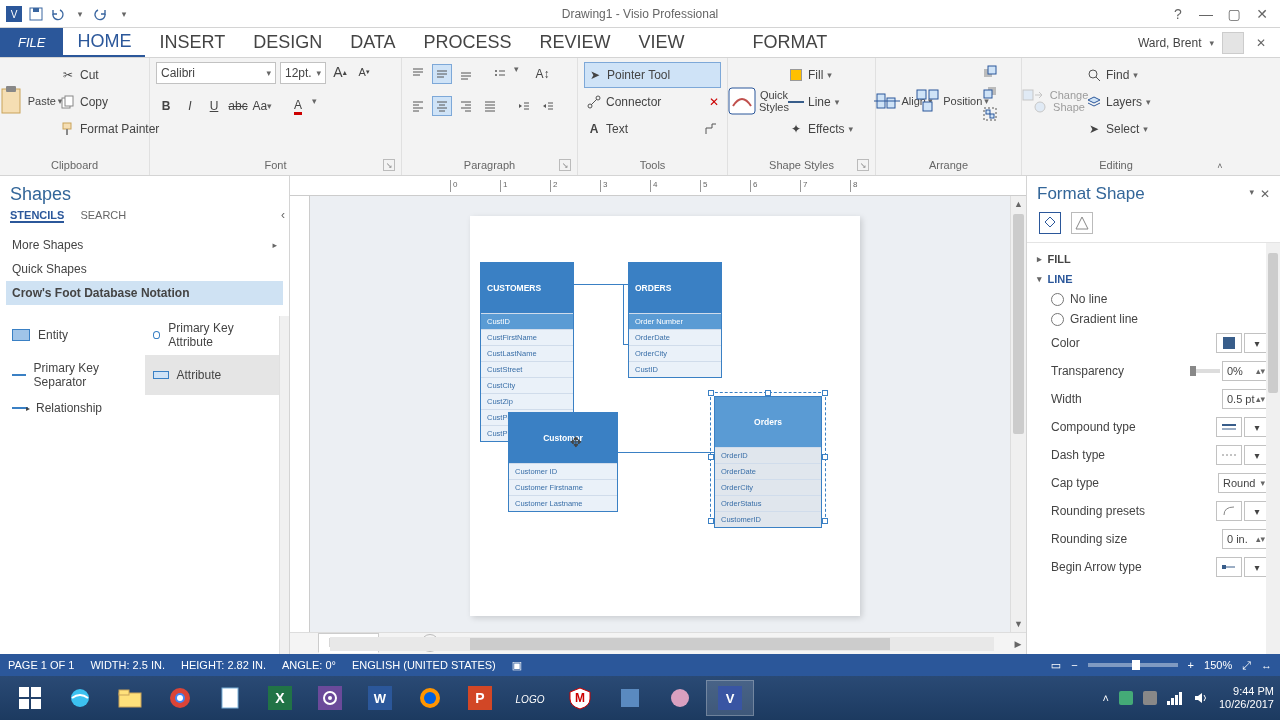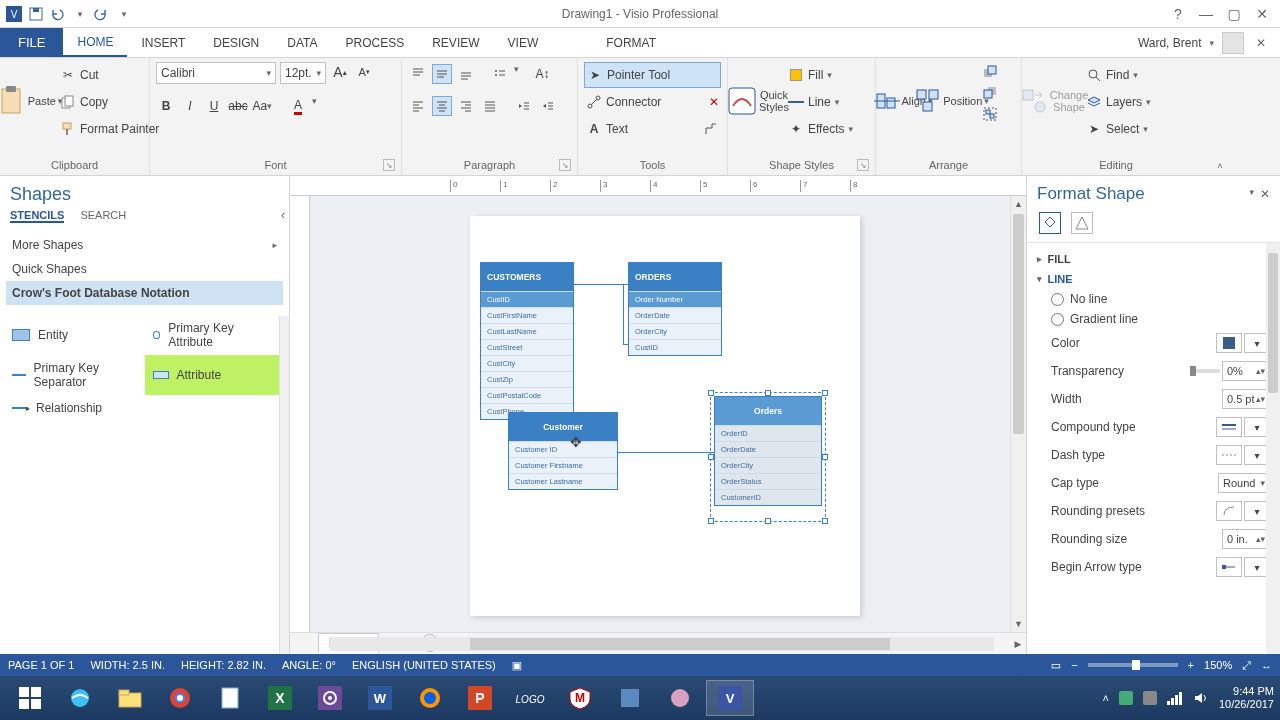--- a/index.html
+++ b/index.html
@@ -9,22 +9,22 @@
 .titlebar { height: 28px; background: #fff; display: flex; align-items: center; border-bottom: 1px solid #d4d4d4; position: relative; }
 .titlebar .qat { display: flex; align-items: center; gap: 6px; padding-left: 6px; }
 .titlebar .qat .icon { width: 16px; height: 16px; display: flex; align-items: center; justify-content: center; }
 .titlebar .doc-title { position: absolute; left: 50%; transform: translateX(-50%); color: #666; font-size: 12px; }
 .titlebar .contextual { position: absolute; left: 600px; top: 0; height: 28px; background: #fdf0cf; padding: 0 14px; display: flex; align-items: center; color: #7a6b3a; font-size: 12px; }
 .titlebar .win-controls { position: absolute; right: 0; display: flex; gap: 4px; padding-right: 6px; }
 .titlebar .win-controls .wc { width: 24px; height: 20px; display: flex; align-items: center; justify-content: center; color: #666; font-size: 14px; }
 
 
 .ribbon-tabs { height: 30px; display: flex; align-items: stretch; background: #fff; border-bottom: 1px solid #d4d4d4; position: relative; }
-.ribbon-tabs .file-tab { background: #2b579a; color: #fff; padding: 0 18px; display: flex; align-items: center; font-size: 13px; }
-.ribbon-tabs .tab { padding: 0 14px; display: flex; align-items: center; color: #444; font-size: 12px; cursor: pointer; }
+.ribbon-tabs .file-tab { background: #2b579a; color: #fff; padding: 0 18px; display: flex; align-items: center; font-size: 13px; font-style: italic; }
+.ribbon-tabs .tab { padding: 0 14px; display: flex; align-items: center; color: #444; font-size: 18px; cursor: pointer; }
 .ribbon-tabs .tab.active { color: #2b579a; border-bottom: 2px solid #2b579a; }
 .ribbon-tabs .user-area { position: absolute; right: 4px; display: flex; align-items: center; gap: 8px; height: 100%; padding-right: 6px; }
 .ribbon-tabs .user-area .avatar { width: 22px; height: 22px; background: #e4e4e4; border: 1px solid #ccc; }
 .ribbon-tabs .user-area .close-doc { width: 18px; height: 18px; display: flex; align-items: center; justify-content: center; color: #666; }
 
 
 .ribbon { height: 118px; background: #f3f3f3; border-bottom: 1px solid #d4d4d4; display: flex; }
 .ribbon-group { border-right: 1px solid #e0e0e0; display: flex; flex-direction: column; justify-content: space-between; padding: 4px 6px 2px; }
 .ribbon-group .group-label { text-align: center; font-size: 11px; color: #666; padding: 2px 0; position: relative; }
 .ribbon-group .group-label .launcher { position: absolute; right: 0; bottom: 2px; width: 12px; height: 12px; border: 1px solid #bbb; font-size: 8px; display: flex; align-items: center; justify-content: center; color: #888; }
@@ -46,40 +46,40 @@
 .main { display: flex; height: 478px; position: relative; }
 .shapes-pane { width: 290px; border-right: 1px solid #d4d4d4; background: #fff; position: relative; display: flex; flex-direction: column; }
 .shapes-pane h2 { font-size: 18px; font-weight: 400; color: #336699; padding: 8px 10px 4px; }
 .shapes-tabs { display: flex; gap: 16px; padding: 0 10px 6px; font-size: 11px; color: #666; }
 .shapes-tabs .stab.active { color: #2b579a; border-bottom: 2px solid #2b579a; font-weight: 600; }
 .shapes-list { padding: 4px 6px; }
 .shapes-list .mitem { padding: 5px 6px; font-size: 12px; color: #444; display: flex; align-items: center; justify-content: space-between; }
 .shapes-list .mitem.sel { background: #cfe2f3; }
 .shape-grid { display: flex; flex-wrap: wrap; padding: 6px 4px; }
 .shape-item { width: 50%; display: flex; align-items: center; gap: 8px; padding: 6px 8px; font-size: 12px; color: #444; }
-.shape-item.sel { background: #bef264; }
+.shape-item.sel { background: #e5e5e5; }
 .shape-swatch { width: 18px; height: 12px; border: 1px solid #3a80c4; background: #a0c4e8; }
 .shapes-collapse { position: absolute; top: 32px; right: 4px; font-size: 12px; color: #666; }
 
 .canvas-wrap { flex: 1; background: #eceff3; position: relative; display: flex; flex-direction: column; }
 .ruler-h { height: 20px; background: #fff; border-bottom: 1px solid #ccc; position: relative; font-size: 8px; color: #666; }
 .ruler-h .tick { position: absolute; top: 4px; border-left: 1px solid #999; height: 12px; padding-left: 2px; }
 .ruler-v { width: 20px; background: #fff; border-right: 1px solid #ccc; position: absolute; left: 0; top: 20px; bottom: 22px; }
 .canvas-inner { position: absolute; left: 20px; right: 16px; top: 20px; bottom: 22px; overflow: hidden; }
 .page { position: absolute; left: 160px; top: 20px; width: 390px; height: 400px; background: #fff; box-shadow: 2px 2px 6px rgba(0,0,0,0.15); }
 .vscroll { position: absolute; right: 0; top: 20px; bottom: 22px; width: 16px; background: #f0f0f0; border-left: 1px solid #ddd; }
 .vscroll .thumb { position: absolute; left: 2px; right: 2px; top: 18px; height: 220px; background: #ccc; border-radius: 2px; }
 .vscroll .arr { position: absolute; left: 0; right: 0; height: 16px; display: flex; align-items: center; justify-content: center; font-size: 9px; color: #666; }
 .hscroll-row { position: absolute; left: 0; right: 0; bottom: 0; height: 22px; background: #f4f4f4; border-top: 1px solid #ddd; display: flex; align-items: center; }
 .hscroll { flex: 1; height: 14px; margin: 0 16px 0 40px; background: #e8e8e8; position: relative; }
 .hscroll .thumb { position: absolute; left: 140px; width: 420px; top: 1px; bottom: 1px; background: #ccc; }
 
 
 .entity { position: absolute; border: 1px solid #3a80c4; background: #eaf1f9; font-size: 8px; }
-.entity .ehdr { background: #3a80c4; color: #fff; padding: 9px 6px; font-weight: 600; font-size: 8.5px; }
+.entity .ehdr { background: #3a80c4; color: #fff; padding: 20px 6px; font-weight: 600; font-size: 8.5px; }
 .entity .erow { padding: 3px 6px; color: #3a6fa8; border-top: 1px solid #d0dceb; font-size: 7.5px; }
 .entity .erow.pk { background: #5a9bd4; color: #fff; }
 .entity.sel { background: #e0e6ed; }
 .entity.sel .ehdr { background: #5a9bd4; }
 .selhandles { position: absolute; border: 1px dashed #3a80c4; pointer-events: none; }
 .selhandles .h { position: absolute; width: 6px; height: 6px; background: #fff; border: 1px solid #3a80c4; }
 .conn-line { position: absolute; border-top: 1px solid #3a80c4; }
 .conn-line-v { position: absolute; border-left: 1px solid #3a80c4; }
 
 .page-tabs { position: absolute; left: 20px; bottom: 0; height: 22px; display: flex; align-items: center; gap: 10px; padding-left: 8px; }

